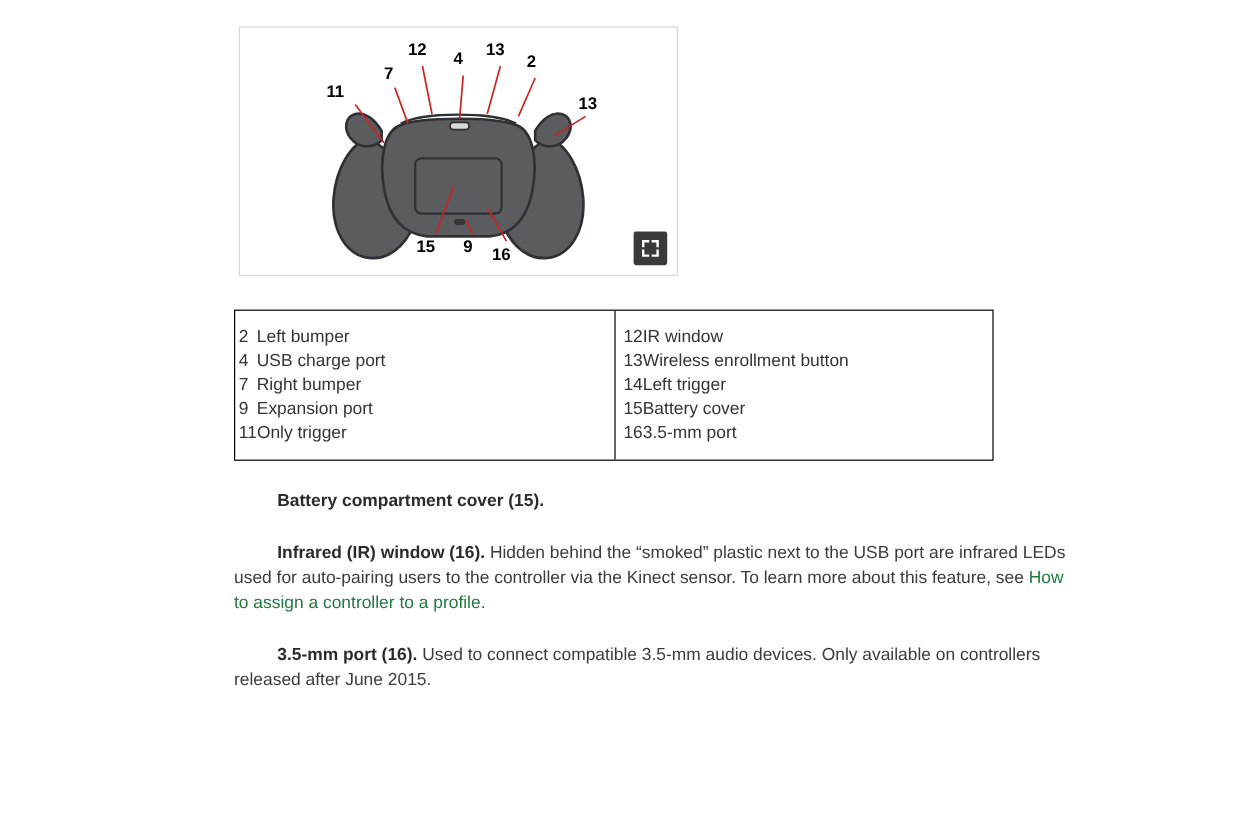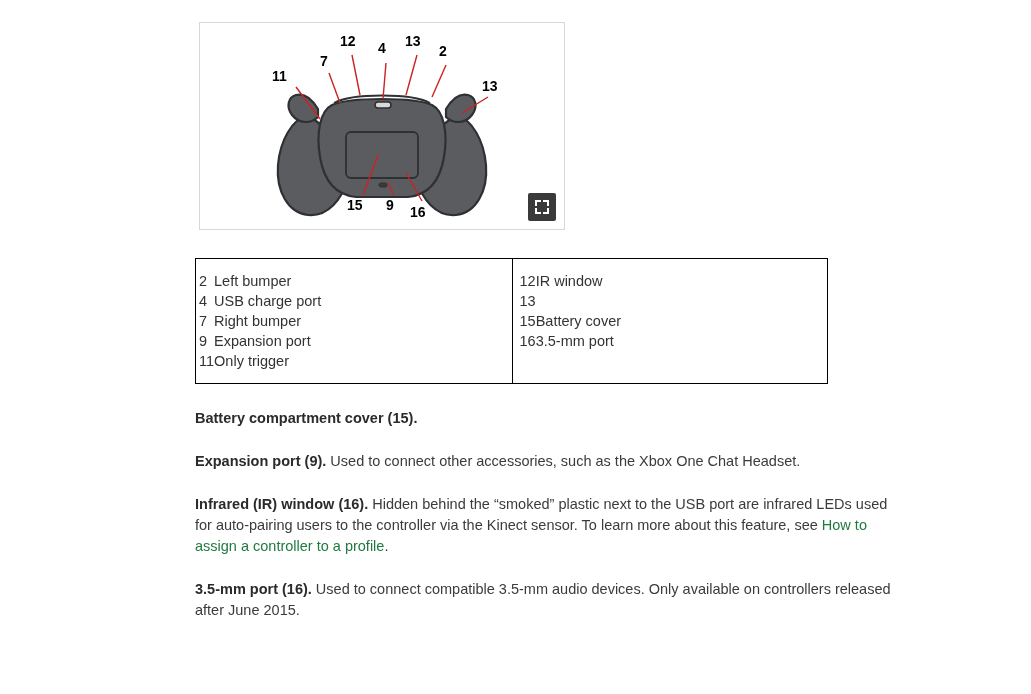--- a/index.html
+++ b/index.html
@@ -84,20 +84,21 @@
   .para {
     margin: 0 0 22px 0;
     line-height: 21px;
     font-size: 14.5px;
     color: #3b3b3b;
   }
   .para:last-child { margin-bottom: 0; }
   .lead {
     font-weight: bold;
     color: #2b2b2b;
+    margin-left: 36px;
   }
   .link {
     color: #1f7a3f;
     text-decoration: none;
     cursor: pointer;
   }
 </style>
 </head>
 <body>
 
@@ -205,41 +206,43 @@
       <span>Only trigger</span>
     </div>
   </div>
   <div class="legend-col right">
     <div class="legend-row">
       <span class="legend-num">12</span>
       <span>IR window</span>
     </div>
     <div class="legend-row">
       <span class="legend-num">13</span>
+      <span>Wireless enrollment button</span>
+    </div>
+    <div class="legend-row">
+      <span class="legend-num">14</span>
+      <span>Left trigger</span>
     </div>
     <div class="legend-row">
       <span class="legend-num">15</span>
       <span>Battery cover</span>
     </div>
     <div class="legend-row">
       <span class="legend-num">16</span>
       <span>3.5-mm port</span>
     </div>
   </div>
 </div>
 
 <div class="content">
 
   <p class="para">
     <span class="lead">Battery compartment cover (15).</span><span></span>
   </p>
 
-  <p class="para">
-    <span class="lead">Expansion port (9).</span><span> Used to connect other accessories, such as the Xbox One Chat Headset.</span>
-  </p>
 
   <p class="para">
     <span class="lead">Infrared (IR) window (16).</span><span> Hidden behind the “smoked” plastic next to the USB port are infrared LEDs used for auto-pairing users to the controller via the Kinect sensor. To learn more about this feature, see </span><a class="link">How to assign a controller to a profile</a><span>.</span>
   </p>
 
 
 
   <p class="para">
     <span class="lead">3.5-mm port (16).</span><span> Used to connect compatible 3.5-mm audio devices. Only available on controllers released after June 2015.</span>
   </p>

